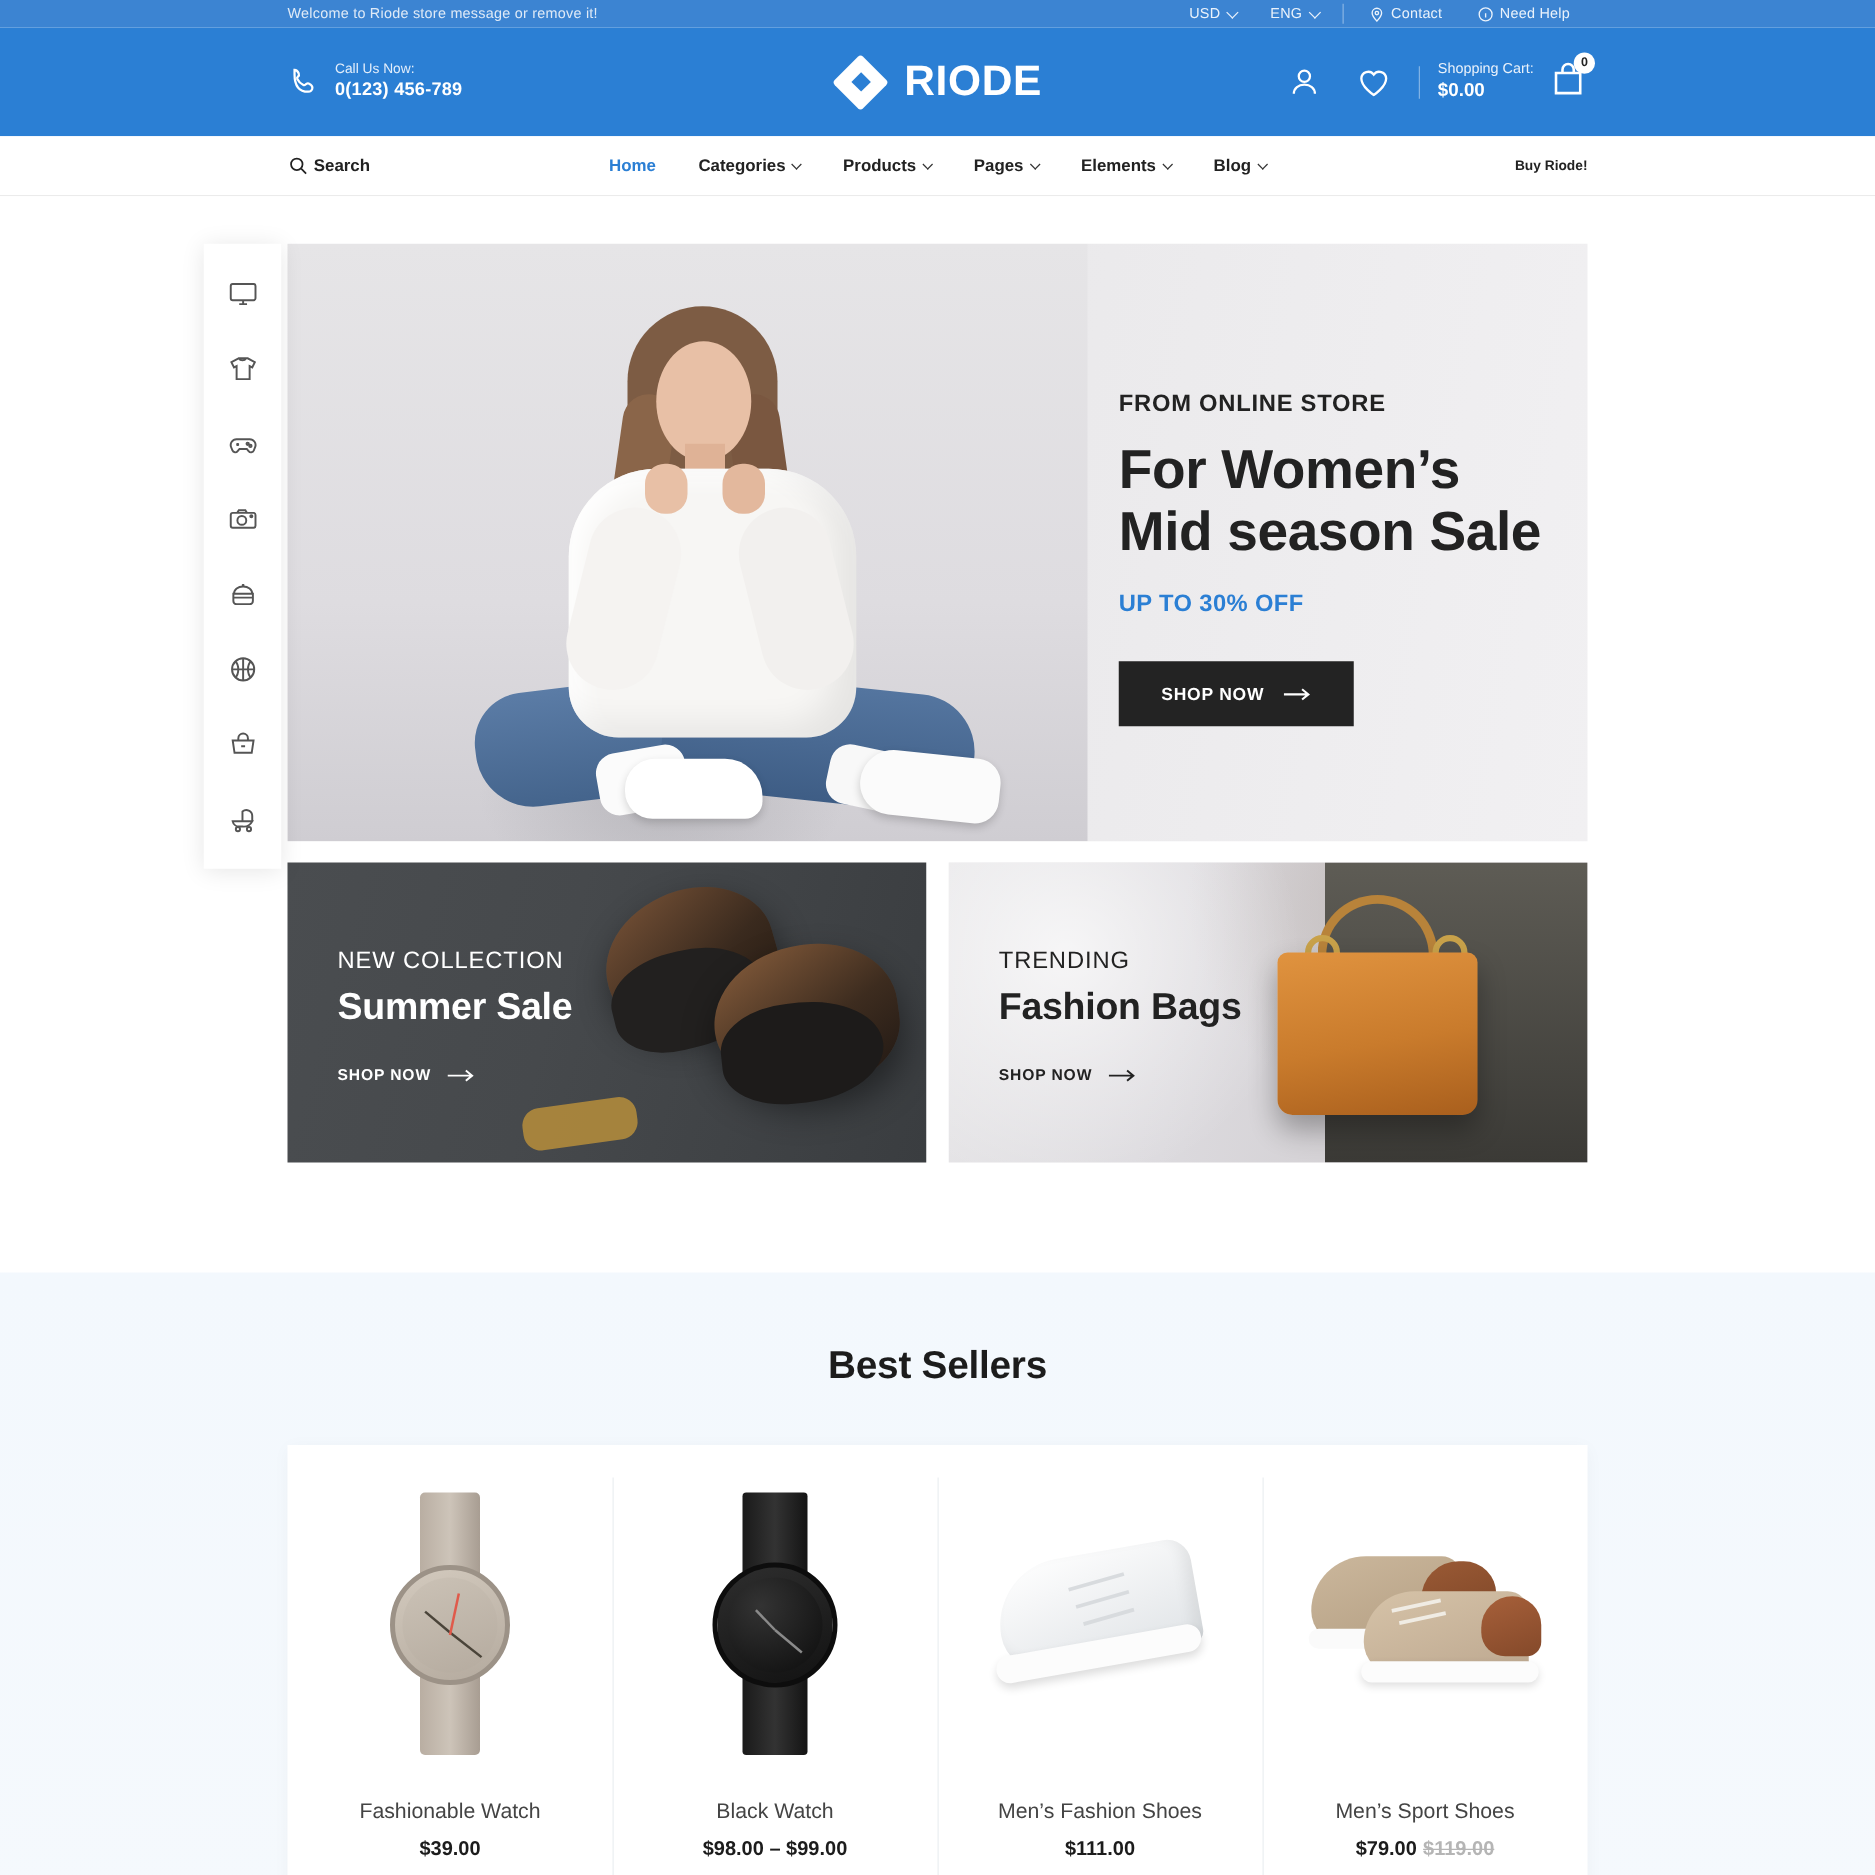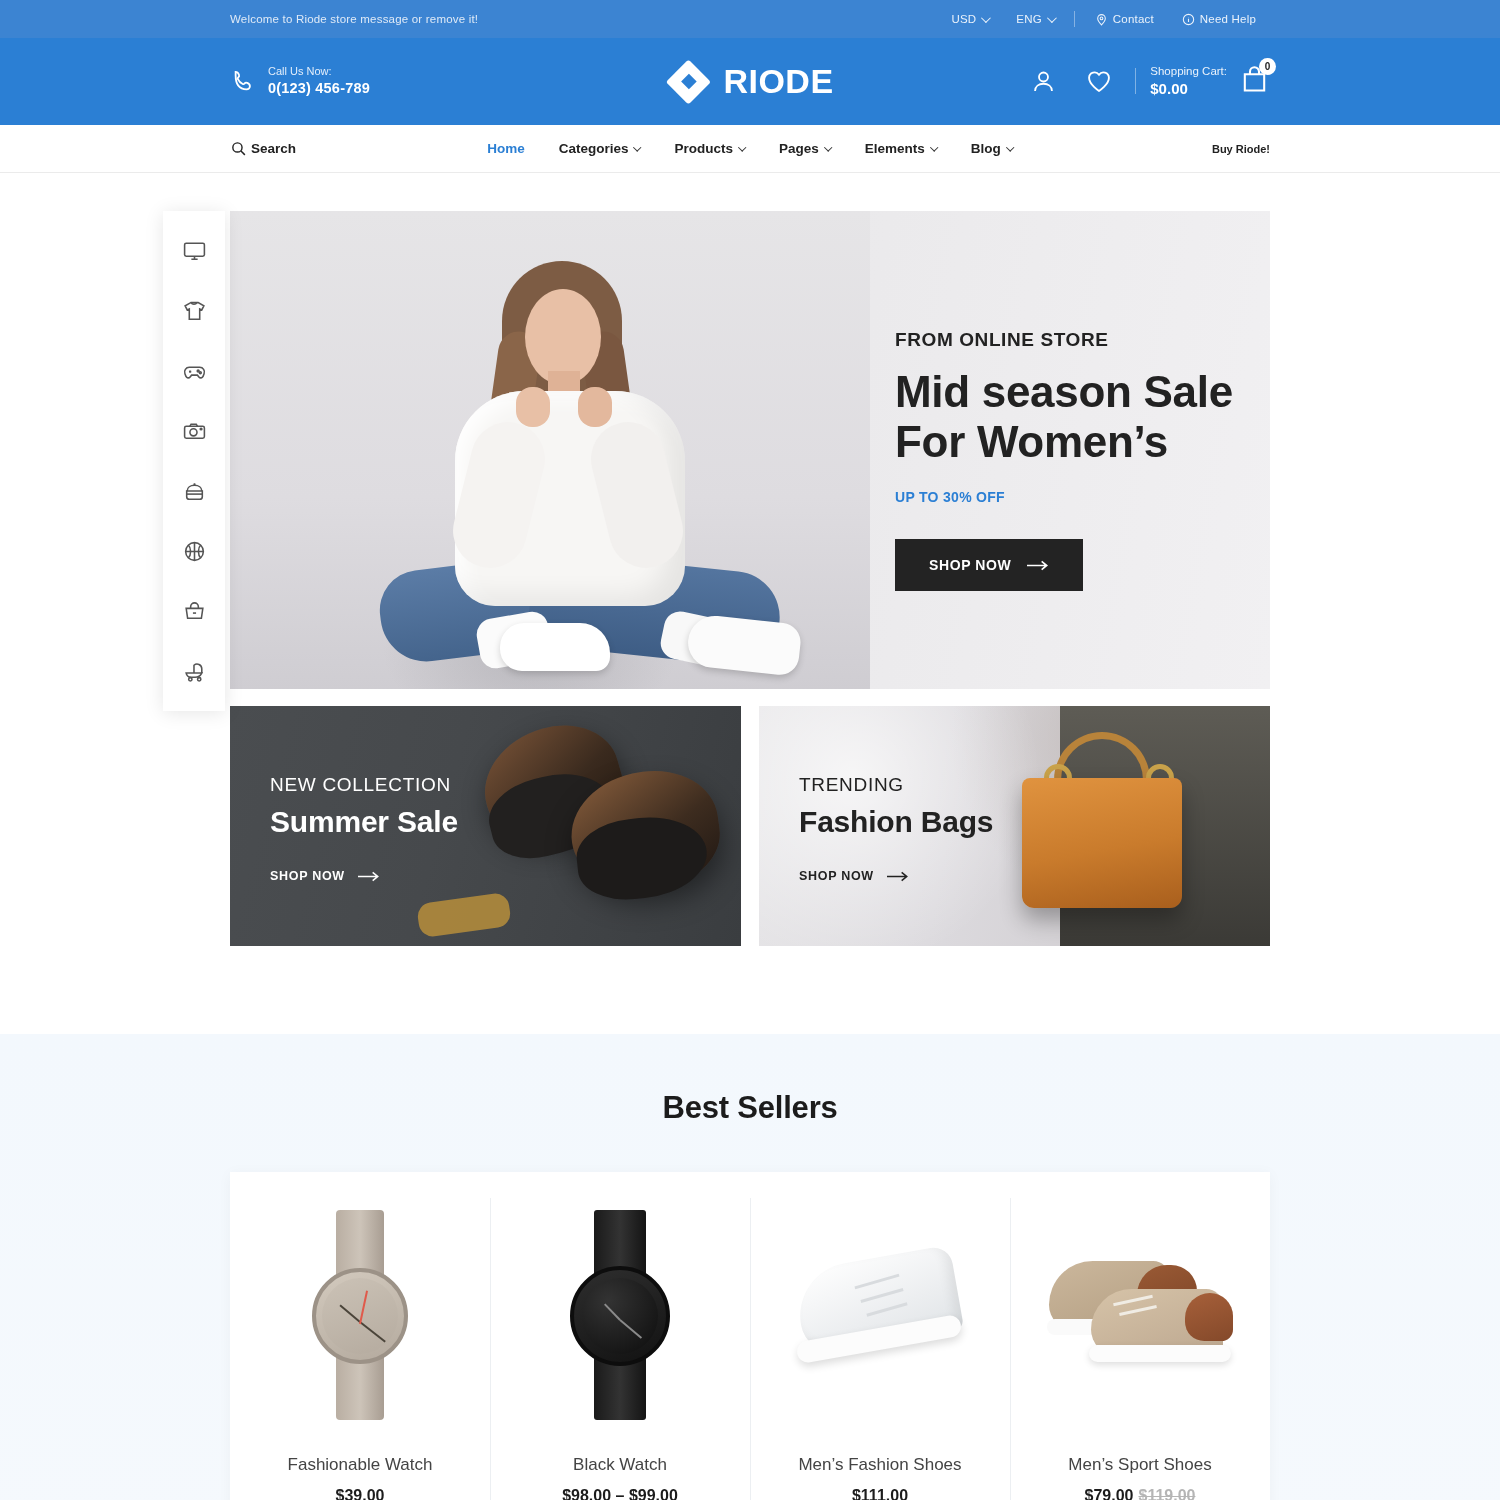--- a/index.html
+++ b/index.html
@@ -6,21 +6,21 @@
   html, body {
     width: 1500px; height: 1500px;
     font-family: "Liberation Sans", sans-serif;
     background: #ffffff;
     overflow: hidden;
   }
   .page { width: 1500px; height: 1500px; position: relative; }
 
   
   .topbar {
-    height: 38px; background: #3c84d2; color: #e8f0fa;
+    height: 22px; background: #3c84d2; color: #e8f0fa;
     display: flex; align-items: center;
     padding: 0 230px; font-size: 11.5px; letter-spacing: .2px;
   }
   .topbar-left { flex: 1; color: #dfeaf7; }
   .topbar-right { display: flex; align-items: center; gap: 0; }
   .tb-item {
     display: flex; align-items: center; gap: 5px;
     color: #eaf2fb; font-size: 11.5px; padding: 0 14px; cursor: pointer;
   }
   .tb-sep { width: 1px; height: 16px; background: rgba(255,255,255,.38); margin: 0 6px; }
@@ -135,21 +135,21 @@
     background:linear-gradient(180deg,#54759f,#3e5d85); border-radius:24px 46px 46px 30px; transform:rotate(6deg);
   }
   .fig-sock-l { position:absolute; left:248px; top:404px; width:72px; height:50px; background:#fbfbfb; border-radius:16px; transform:rotate(-10deg); }
   .fig-sock-r { position:absolute; left:432px; top:404px; width:68px; height:48px; background:#f8f8f8; border-radius:16px; transform:rotate(12deg); }
   .fig-shoe-l { position:absolute; left:270px; top:412px; width:110px; height:48px; background:#fff; border-radius:24px 30px 14px 22px; box-shadow:0 3px 7px rgba(0,0,0,.16); }
   .fig-shoe-r { position:absolute; left:458px; top:408px; width:112px; height:52px; background:#fbfbfb; border-radius:28px 20px 20px 26px; box-shadow:0 3px 7px rgba(0,0,0,.18); transform:rotate(6deg); }
 
   .hero-text { position: absolute; left: 665px; top: 118px; }
   .hero-kicker { font-size: 19px; font-weight: 700; color: #222; letter-spacing: .6px; margin-bottom: 16px; }
   .hero-title { font-size: 44px; line-height: 1.14; font-weight: 800; color: #222; letter-spacing: -.3px; }
-  .hero-sub { font-size: 14px; font-weight: 800; color: #2b7fd4; margin-top: 22px; letter-spacing: .3px; }
+  .hero-sub { font-size: 19px; font-weight: 800; color: #2b7fd4; margin-top: 22px; letter-spacing: .3px; }
   .hero-btn {
     margin-top: 34px; display: inline-flex; align-items: center; gap: 16px;
     background: #232323; color: #fff; padding: 18px 34px;
     font-size: 14px; font-weight: 700; letter-spacing: .6px; cursor: pointer;
   }
 
   
   .promos { display: flex; gap: 18px; margin-top: 17px; }
   .promo { flex: 1; height: 240px; position: relative; overflow: hidden; }
   .promo-dark {
@@ -474,22 +474,22 @@
             <div class="fig-arm-r"></div>
           <div class="fig-hand-l"></div>
             <div class="fig-hand-r"></div>
           <div class="fig-sock-l"></div>
             <div class="fig-sock-r"></div>
           <div class="fig-shoe-l"></div>
             <div class="fig-shoe-r"></div>
         </div>
         <div class="hero-text">
           <div class="hero-kicker">FROM ONLINE STORE</div>
+          <div class="hero-title">For Women’s</div>
           <div class="hero-title">Mid season Sale</div>
-          <div class="hero-title">For Women’s</div>
           <div class="hero-sub">UP TO 30% OFF</div>
           <div class="hero-btn">
             <span>SHOP NOW</span>
             <svg width="22" height="11" viewBox="0 0 24 12" fill="none" stroke="#fff" stroke-width="1.8">
               <path d="M0 6h21M16 1.5L21.5 6 16 10.5"></path>
             </svg>
           </div>
         </div>
       </div>
 

